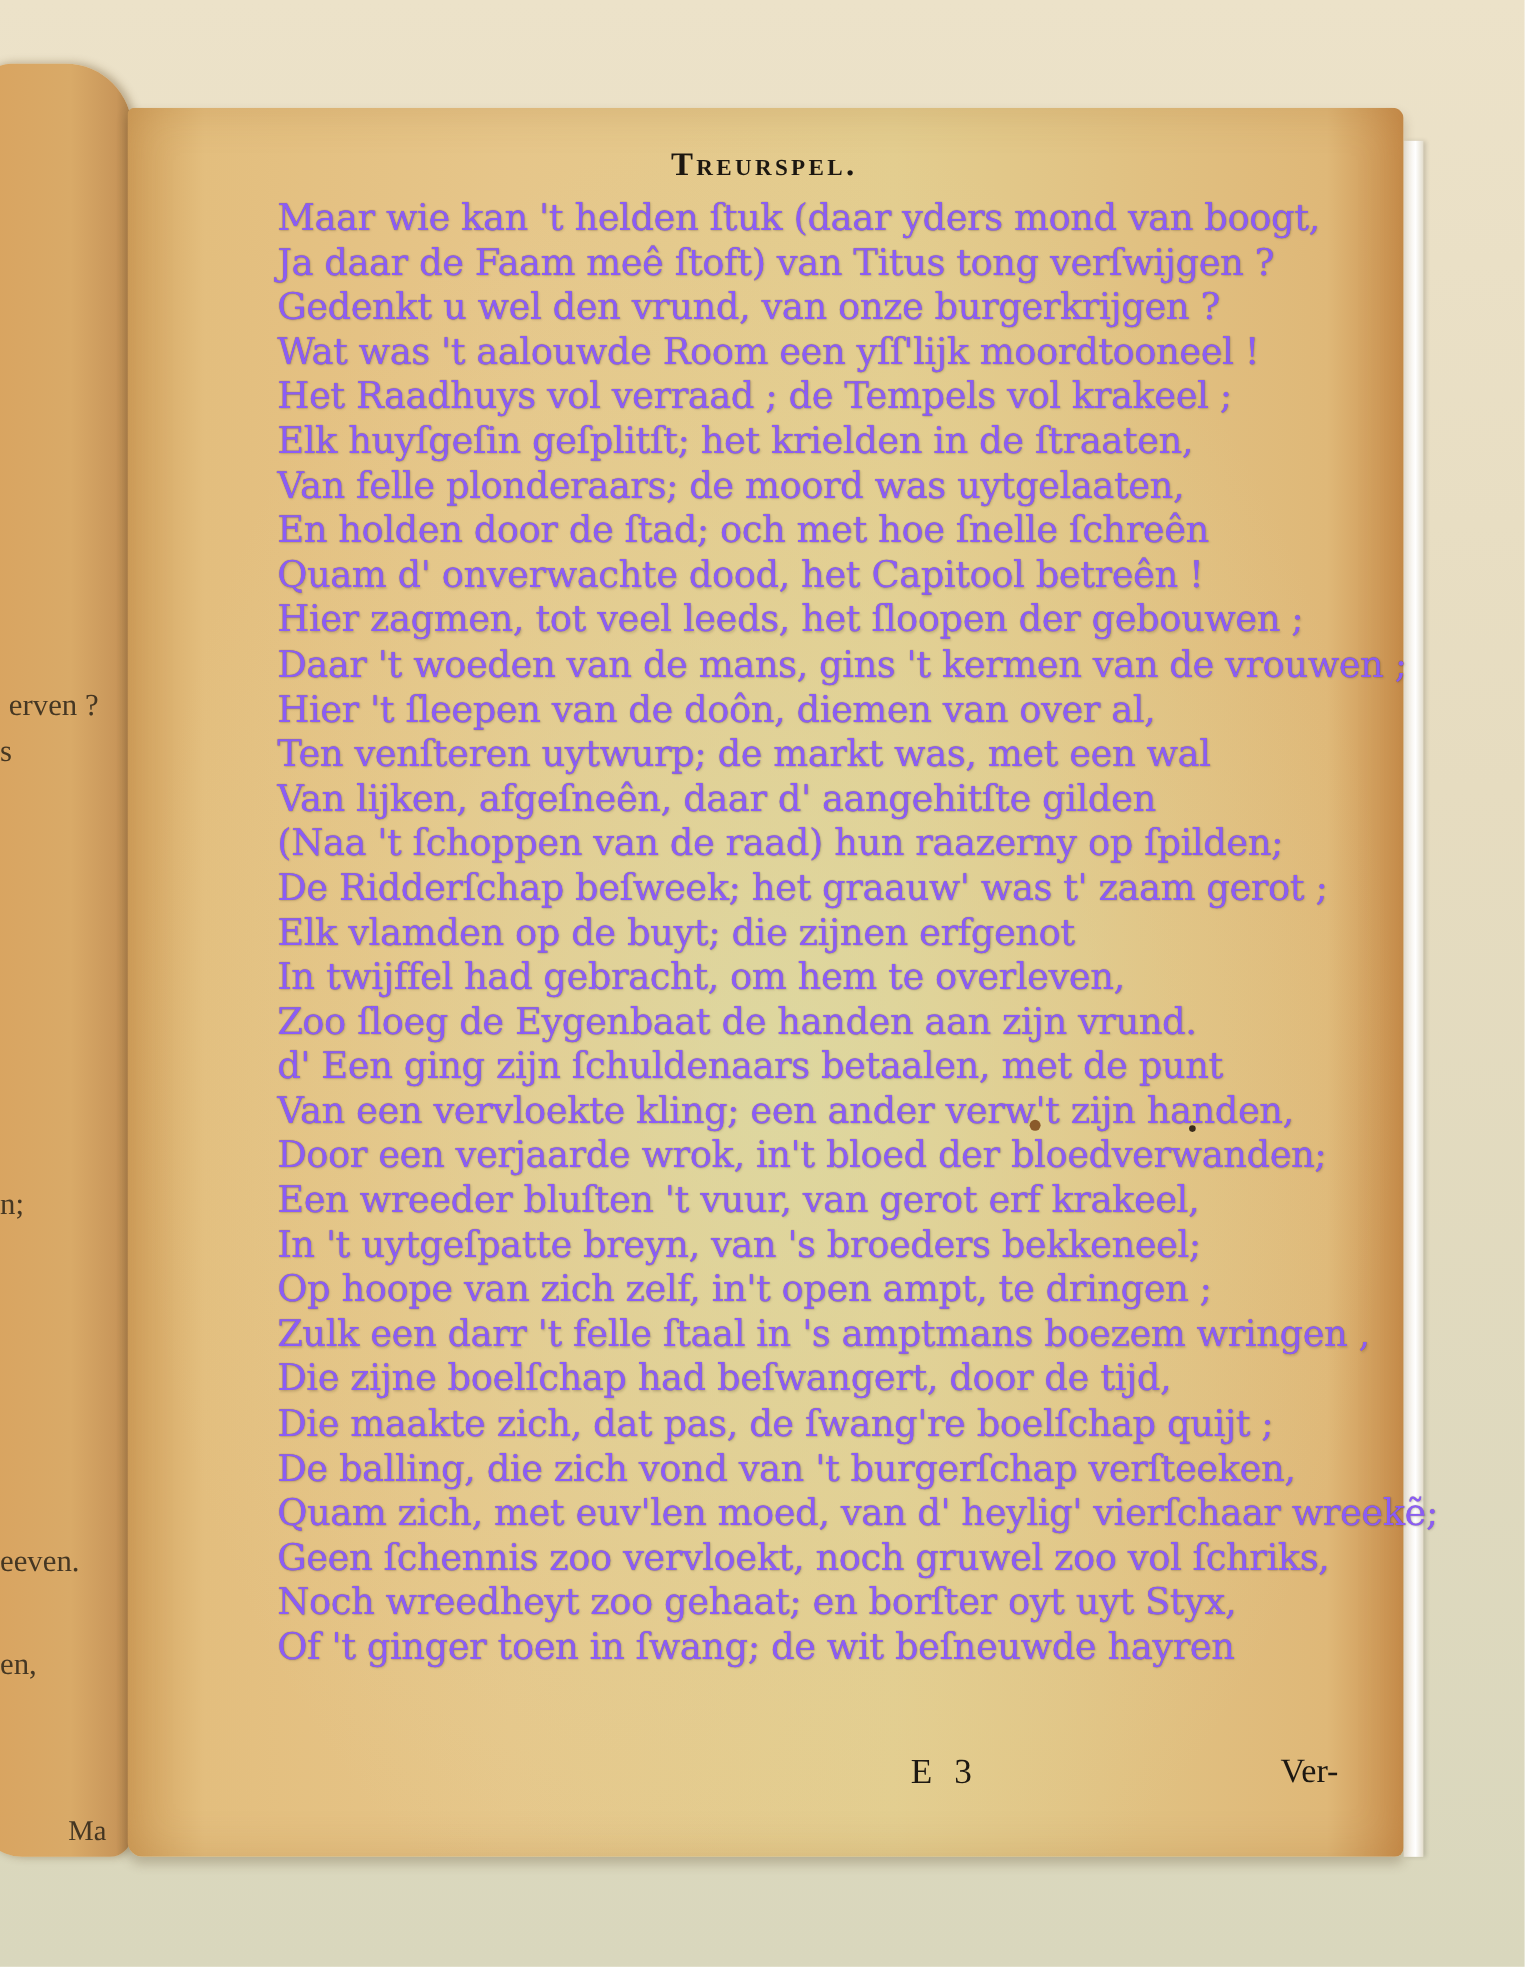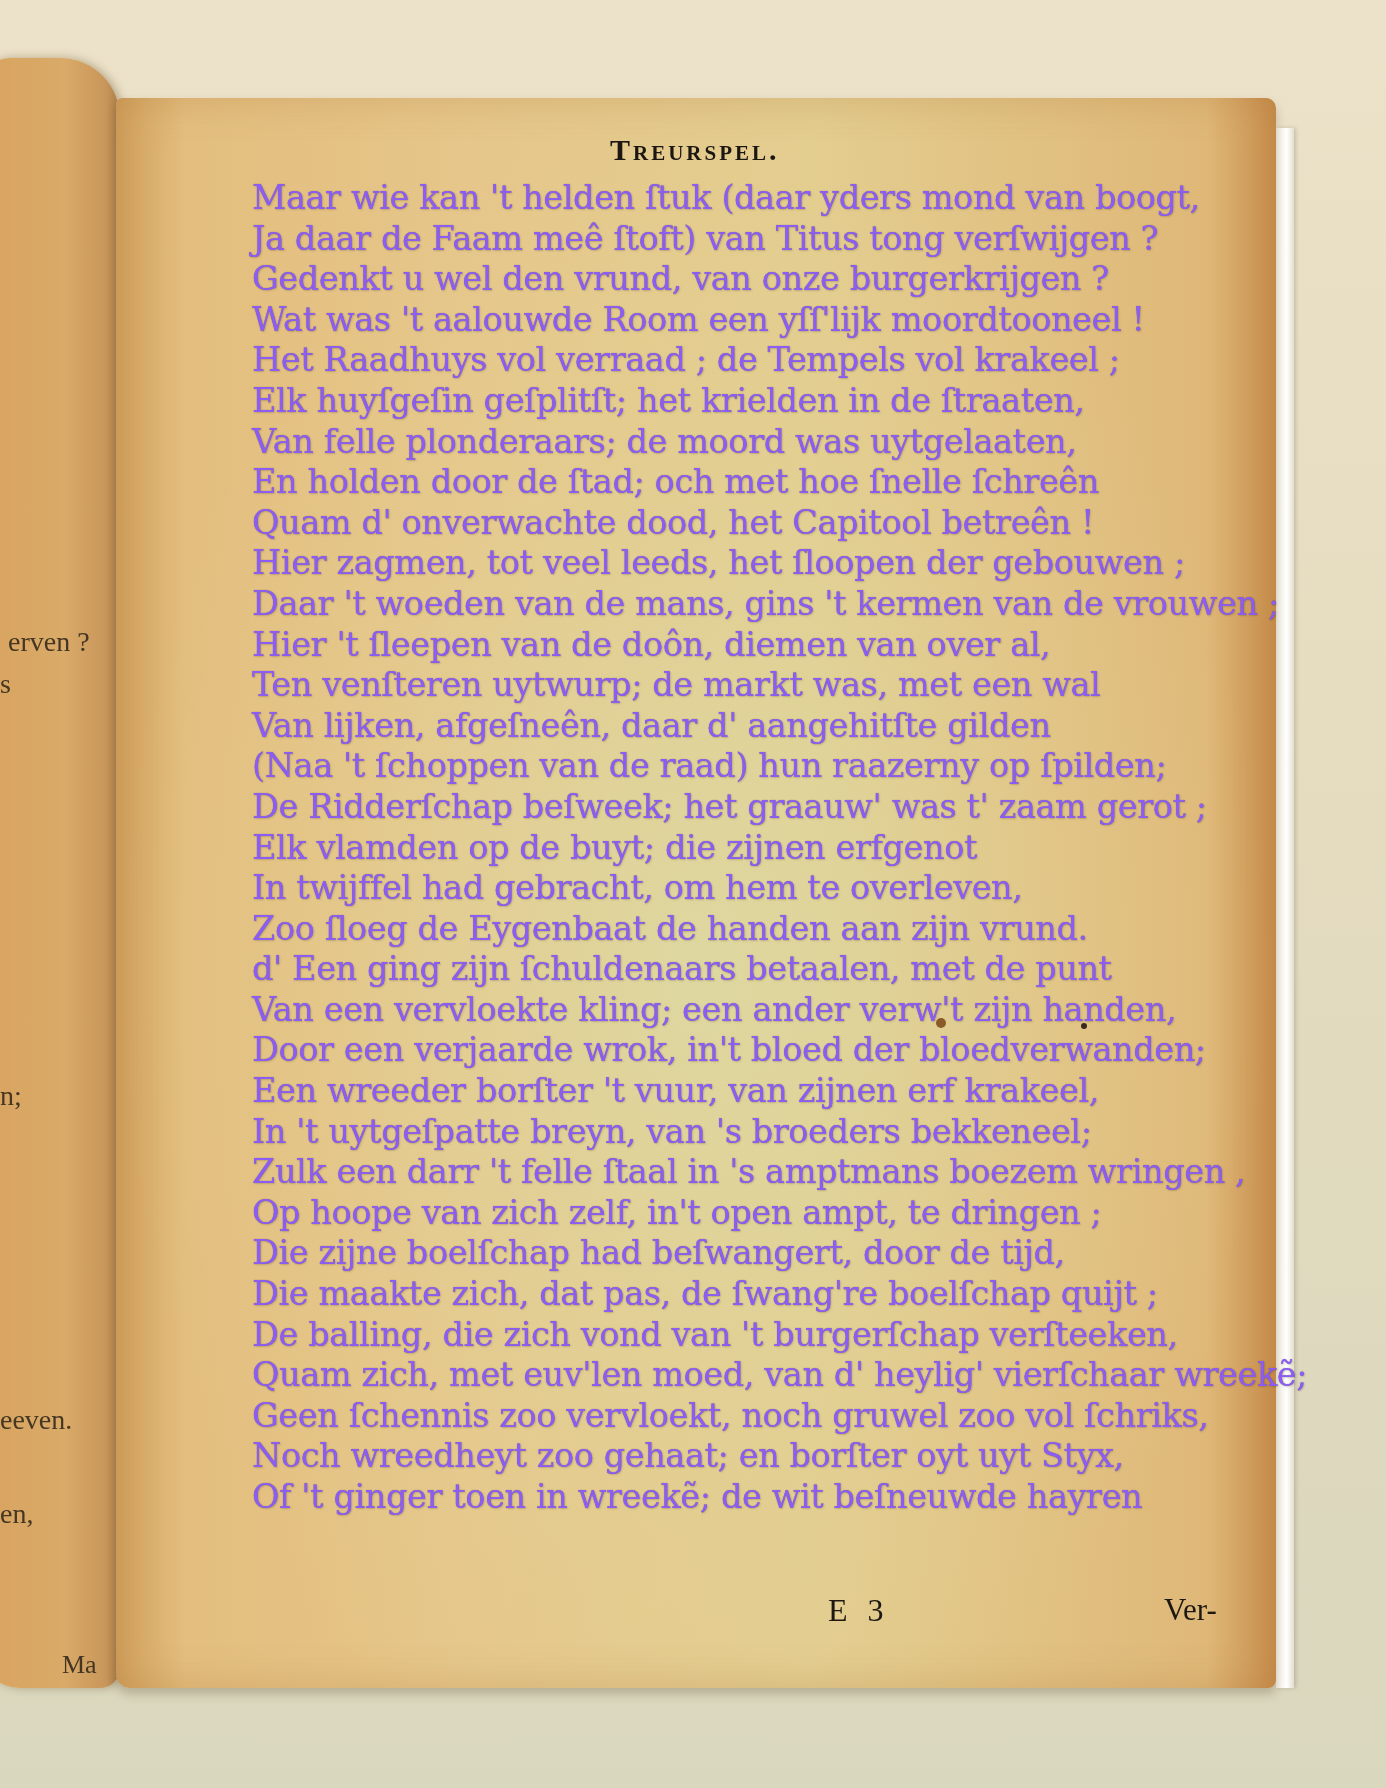--- a/index.html
+++ b/index.html
@@ -147,27 +147,27 @@
   <li>Ten venſteren uytwurp; de markt was, met een wal</li>
   <li>Van lijken, afgeſneên, daar d' aangehitſte gilden</li>
   <li>(Naa 't ſchoppen van de raad) hun raazerny op ſpilden;</li>
   <li>De Ridderſchap beſweek; het graauw' was t' zaam gerot ;</li>
   <li>Elk vlamden op de buyt; die zijnen erfgenot</li>
   <li>In twijffel had gebracht, om hem te overleven,</li>
   <li>Zoo ſloeg de Eygenbaat de handen aan zijn vrund.</li>
   <li>d' Een ging zijn ſchuldenaars betaalen, met de punt</li>
   <li>Van een vervloekte kling; een ander verw't zijn handen,</li>
   <li>Door een verjaarde wrok, in't bloed der bloedverwanden;</li>
-  <li>Een wreeder borſter 't vuur, van zijnen erf krakeel,</li>
+  <li>Een wreeder bluſten 't vuur, van gerot erf krakeel,</li>
   <li>In 't uytgeſpatte breyn, van 's broeders bekkeneel;</li>
+  <li>Op hoope van zich zelf, in't open ampt, te dringen ;</li>
   <li>Zulk een darr 't felle ſtaal in 's amptmans boezem wringen ,</li>
-  <li>Op hoope van zich zelf, in't open ampt, te dringen ;</li>
   <li>Die zijne boelſchap had beſwangert, door de tijd,</li>
   <li>Die maakte zich, dat pas, de ſwang're boelſchap quijt ;</li>
   <li>De balling, die zich vond van 't burgerſchap verſteeken,</li>
   <li>Quam zich, met euv'len moed, van d' heylig' vierſchaar wreekẽ;</li>
   <li>Geen ſchennis zoo vervloekt, noch gruwel zoo vol ſchriks,</li>
   <li>Noch wreedheyt zoo gehaat; en borſter oyt uyt Styx,</li>
-  <li>Of 't ginger toen in wreekẽ; de wit beſneuwde hayren</li>
+  <li>Of 't ginger toen in ſwang; de wit beſneuwde hayren</li>
 </ol>
 
 <div class="signature">E 3</div>
 <div class="catchword">Ver-</div>
 
 </body></html>

